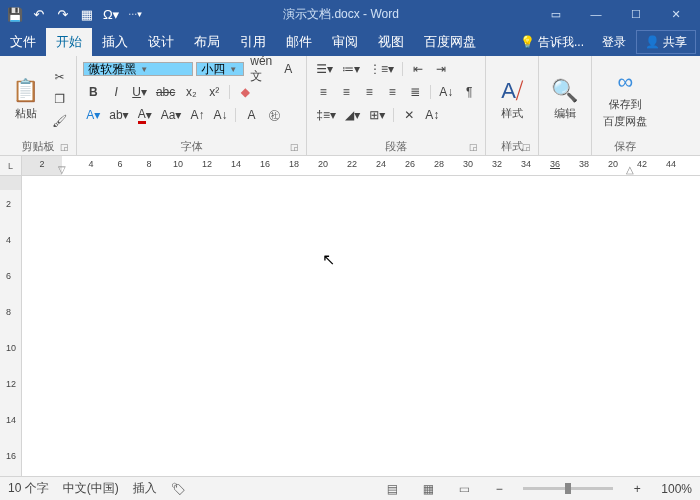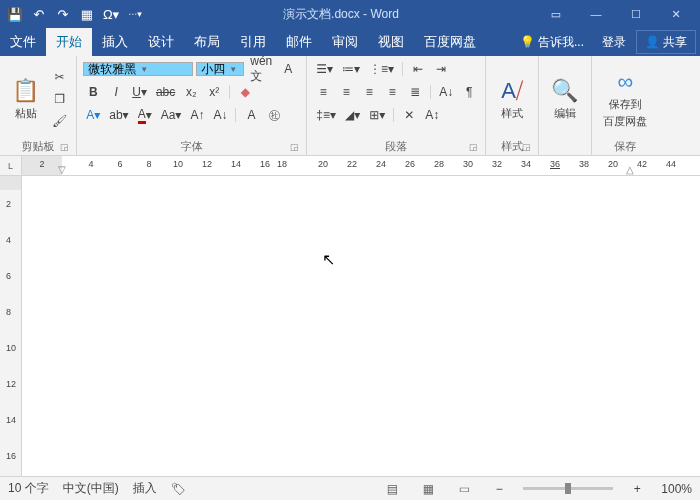--- a/index.html
+++ b/index.html
@@ -222,21 +222,21 @@
     <span class="tick" style="left:20px">2</span>
     <span class="margin-marker" style="left:36px">▽</span>
     <span class="margin-marker" style="left:604px">△</span>
   <span class="tick" style="left: 69px;">4</span>
       <span class="tick" style="left: 98px;">6</span>
       <span class="tick" style="left: 127px;">8</span>
       <span class="tick" style="left: 156px;">10</span>
       <span class="tick" style="left: 185px;">12</span>
       <span class="tick" style="left: 214px;">14</span>
       <span class="tick" style="left: 243px;">16</span>
-      <span class="tick" style="left: 260px;">18</span>
+      <span class="tick" style="left: 272px;">18</span>
       <span class="tick" style="left: 301px;">20</span>
       <span class="tick" style="left: 330px;">22</span>
       <span class="tick" style="left: 359px;">24</span>
       <span class="tick" style="left: 388px;">26</span>
       <span class="tick" style="left: 417px;">28</span>
       <span class="tick" style="left: 446px;">30</span>
       <span class="tick" style="left: 475px;">32</span>
       <span class="tick" style="left: 504px;">34</span>
       <span class="tick" style="left: 533px; text-decoration: underline;">36</span>
       <span class="tick" style="left: 562px;">38</span>

